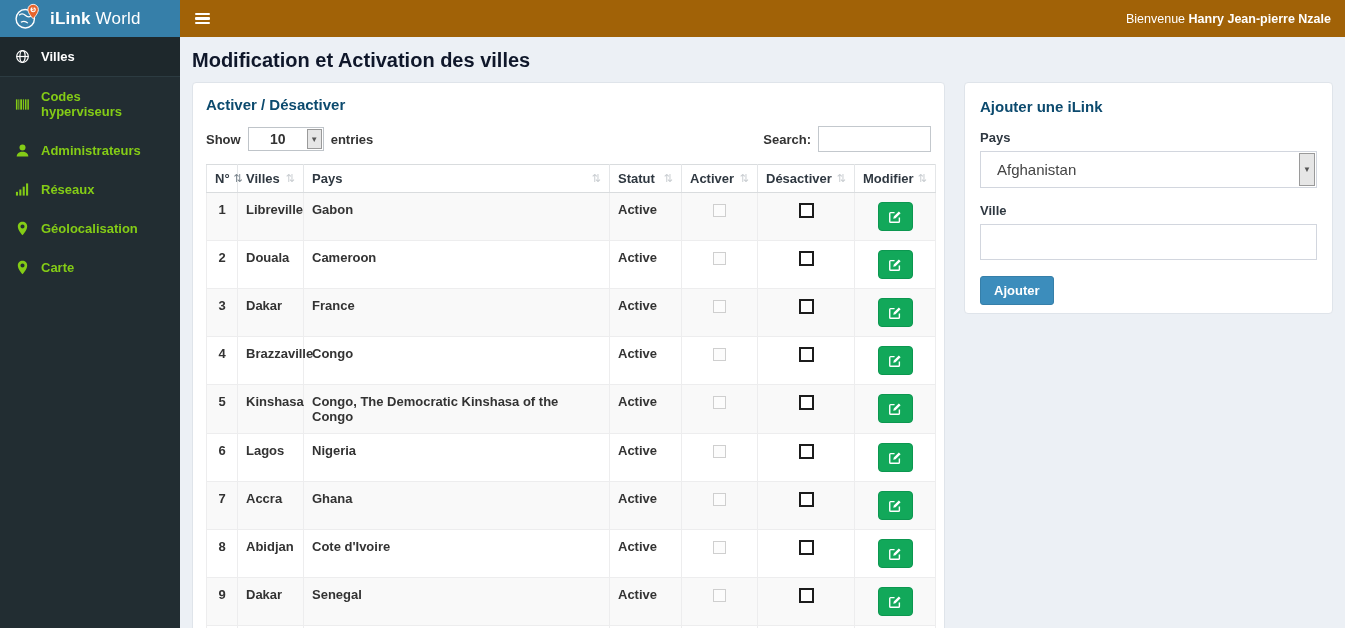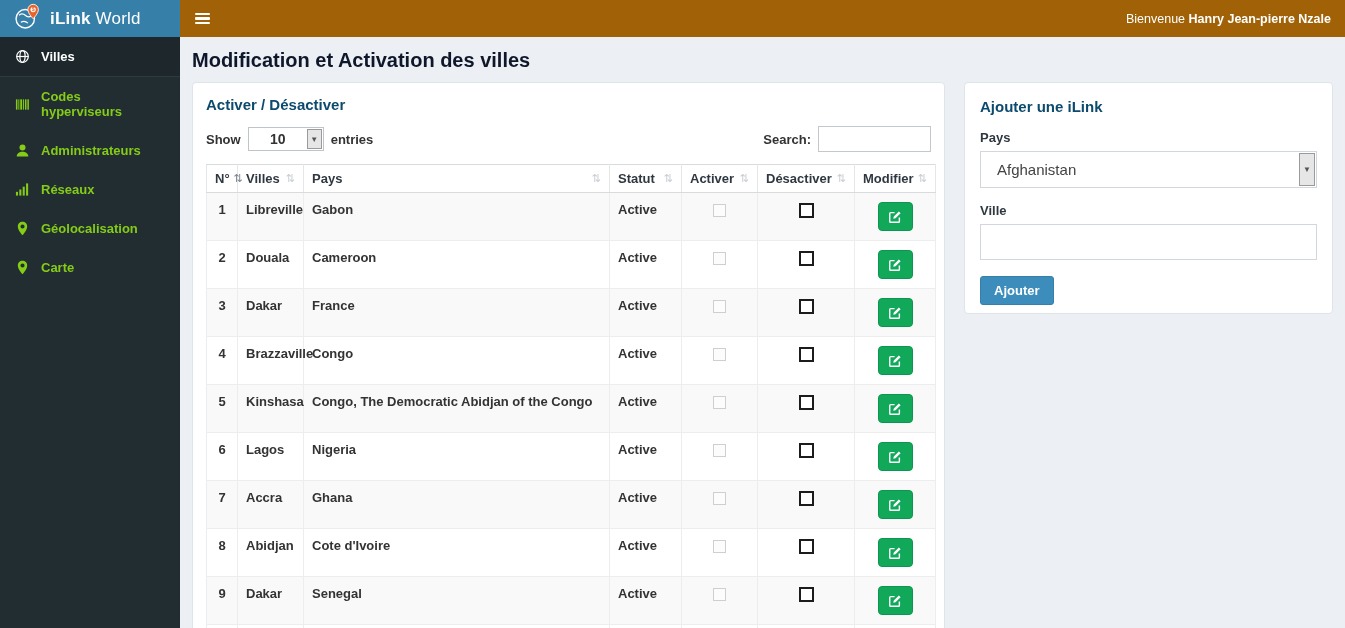--- a/index.html
+++ b/index.html
@@ -297,21 +297,21 @@
           <td class="ctr"><button class="btn-edit">
                 <svg width="14" height="14" viewBox="0 0 16 16">
                   <path d="M13 8.5V13a1 1 0 0 1-1 1H3a1 1 0 0 1-1-1V4a1 1 0 0 1 1-1h4.5" fill="none" stroke="#fff" stroke-width="1.6"></path>
                   <path d="M12.4 1.6l2 2L8.6 9.4l-2.6.6.6-2.6 5.8-5.8z" fill="#fff"></path>
                 </svg>
               </button></td>
         </tr>
         <tr>
           <td class="ctr">5</td>
           <td>Kinshasa</td>
-          <td>Congo, The Democratic Abidjan of the Congo</td>
+          <td>Congo, The Democratic Kinshasa of the Congo</td>
           <td>Active</td>
           <td class="ctr"><input type="checkbox" class="cb-off" disabled="" style=""></td>
           <td class="ctr"><input type="checkbox" class="cb-on" style=""></td>
           <td class="ctr"><button class="btn-edit">
                 <svg width="14" height="14" viewBox="0 0 16 16">
                   <path d="M13 8.5V13a1 1 0 0 1-1 1H3a1 1 0 0 1-1-1V4a1 1 0 0 1 1-1h4.5" fill="none" stroke="#fff" stroke-width="1.6"></path>
                   <path d="M12.4 1.6l2 2L8.6 9.4l-2.6.6.6-2.6 5.8-5.8z" fill="#fff"></path>
                 </svg>
               </button></td>
         </tr>

